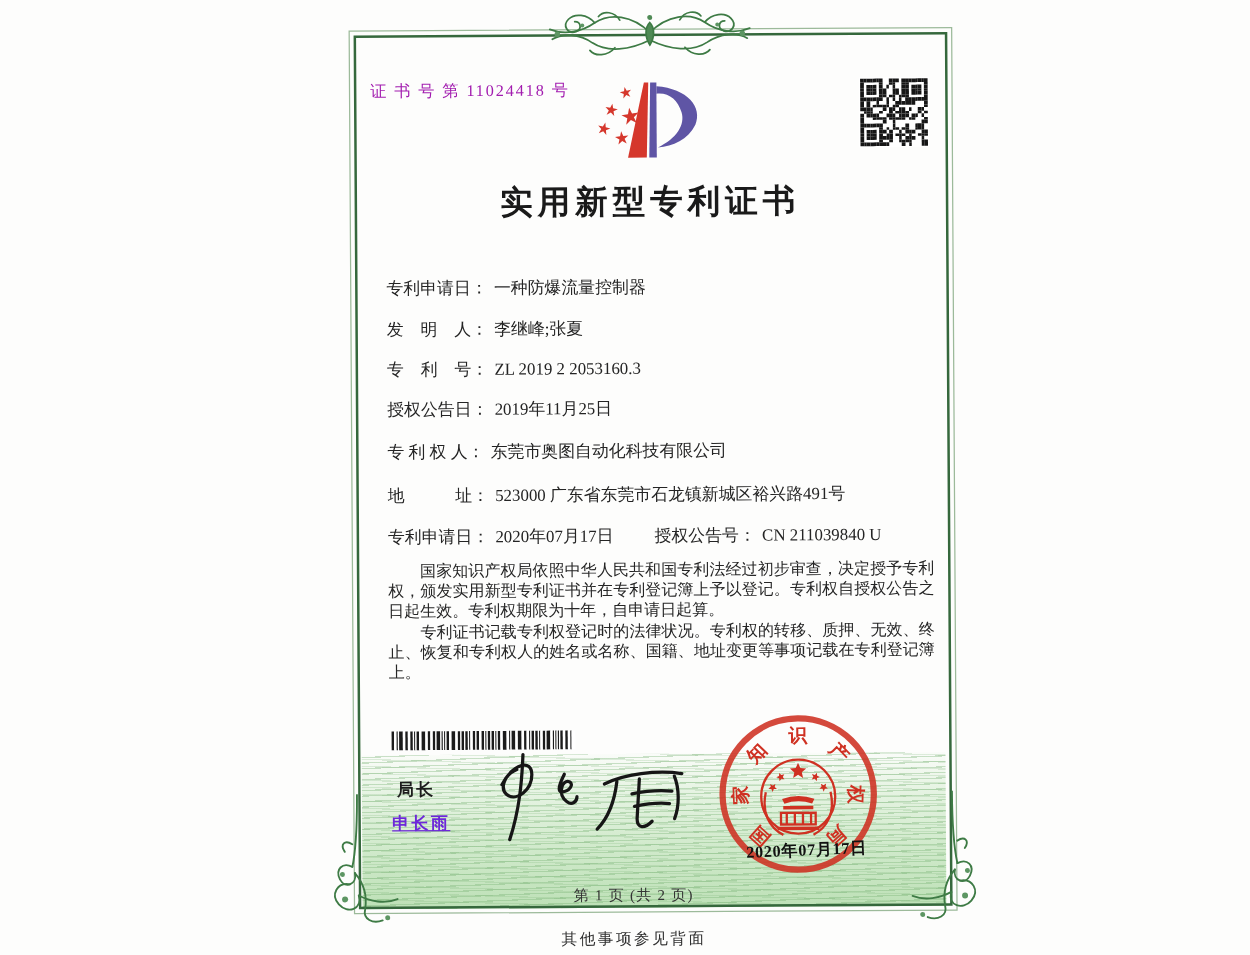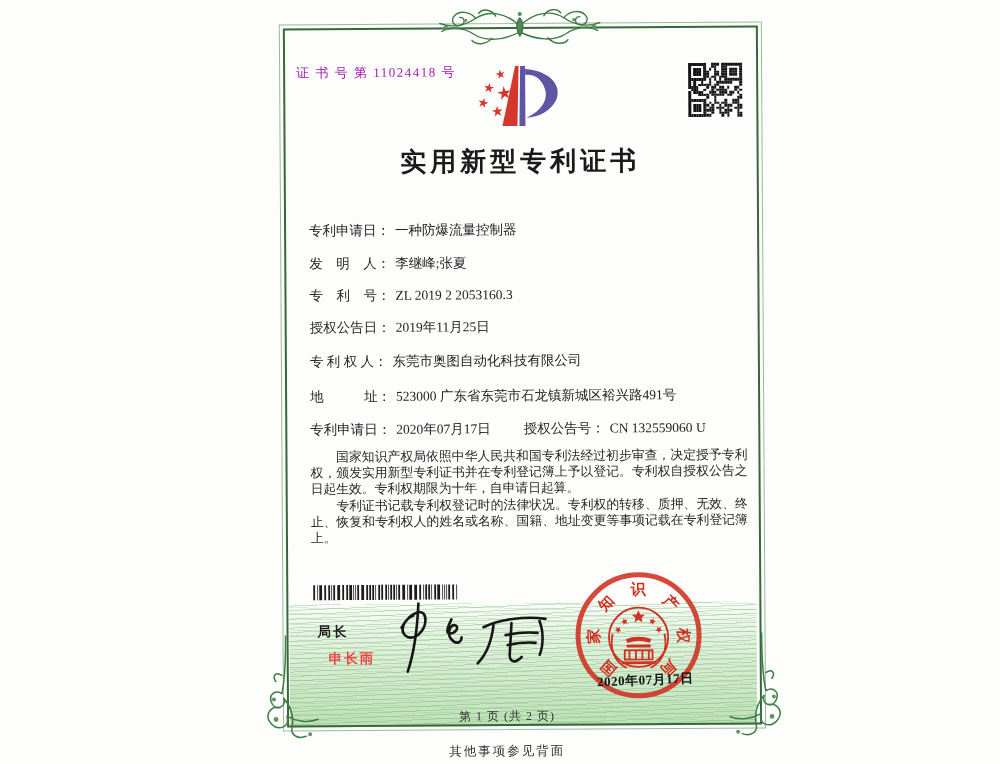--- a/index.html
+++ b/index.html
@@ -38,22 +38,22 @@
 
   
   .barcode{position:absolute;left:312px;top:584px;width:147px;height:15px;z-index:3;
            display:flex;align-items:stretch;background:#fff;}
   .barcode .b{background:#1c1c1c;height:100%;}
   .barcode .g{background:#fff;height:100%;}
 
   
   .officer-title{position:absolute;left:316px;top:622px;font-family:Liberation Serif, serif;
                  font-size:13.5px;font-weight:700;letter-spacing:2px;color:#1d1d1d;z-index:4;}
-  .officer-name{position:absolute;left:327px;top:649px;font-family:"Liberation Sans",sans-serif;
-                font-size:13.5px;font-weight:700;letter-spacing:2px;color:#ef4444;z-index:4;}
+  .officer-name{position:absolute;left:312px;top:649px;font-family:"Liberation Sans",sans-serif;
+                font-size:13.5px;font-weight:700;letter-spacing:2px;color:#6d28d9;z-index:4;text-decoration:underline;}
   .sig{position:absolute;left:386px;top:597px;z-index:4;}
 
   
   .seal{position:absolute;left:574px;top:573px;width:126px;height:126px;border-radius:50%;
         border:5px solid rgba(206,48,33,.88);box-sizing:border-box;z-index:5;}
   .seal .emblem{position:absolute;left:50%;top:52%;transform:translate(-50%,-50%);}
   .sc{position:absolute;left:50%;top:50%;width:18px;height:18px;margin-left:-9px;margin-top:-10px;
       text-align:center;font-weight:700;font-size:15px;color:#cf3122;z-index:6;line-height:18px;}
   .sc0{transform:rotate(-138deg) translateY(-45px);}
   .sc1{transform:rotate(-92deg)  translateY(-45px);}
@@ -611,21 +611,21 @@
   </div>
   <div class="row" style="top:387px;">
     <span class="lbl">地　　　址：</span><span class="val">523000 广东省东莞市石龙镇新城区裕兴路491号</span>
   </div>
 
   <div class="row" style="top:420px;">
     <span class="grant-group1">
       <span class="lbl">专利申请日：</span><span class="val">2020年07月17日</span>
     </span>
     <span>
-      <span class="lbl">授权公告号：</span><span class="val">CN 132559060 U</span>
+      <span class="lbl">授权公告号：</span><span class="val">CN 211039840 U</span>
     </span>
   </div>
 
   <div class="paras">
     <p>国家知识产权局依照中华人民共和国专利法经过初步审查，决定授予专利权，颁发实用新型专利证书并在专利登记簿上予以登记。专利权自授权公告之日起生效。专利权期限为十年，自申请日起算。</p>
     <p>专利证书记载专利权登记时的法律状况。专利权的转移、质押、无效、终止、恢复和专利权人的姓名或名称、国籍、地址变更等事项记载在专利登记簿上。</p>
   </div>
 
   <div class="barcode" id="barcode">
         <div class="b" style="width: 2px;"></div>

